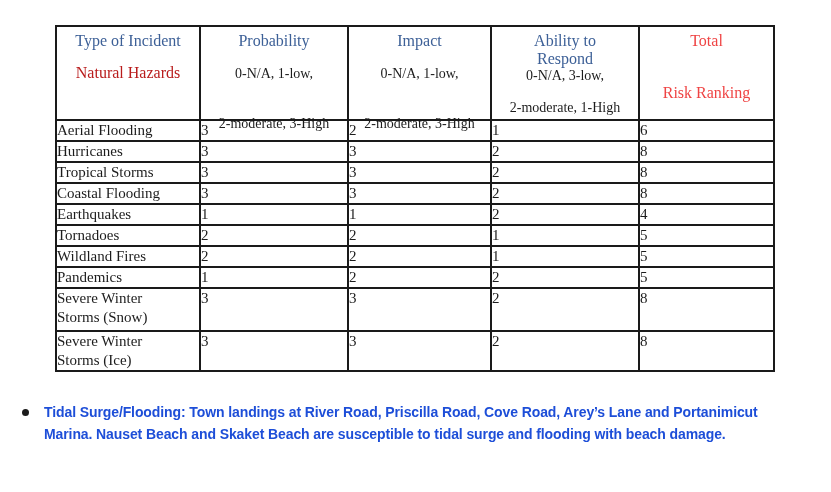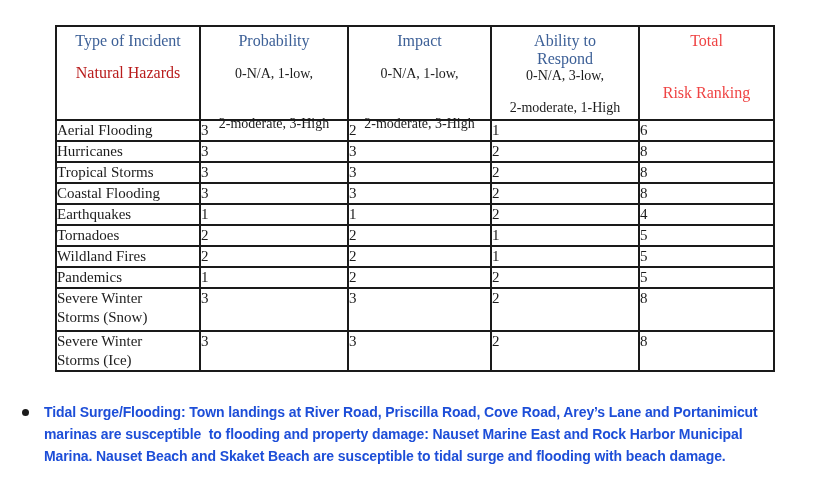--- a/index.html
+++ b/index.html
@@ -195,18 +195,17 @@
         <td class="num">2</td>
         <td class="num">8</td>
       </tr>
     </tbody>
   </table>
 
   <div class="bullet-row">
     <div class="bullet-dot"></div>
     <div class="bullet-text">
       <div class="ln">Tidal Surge/Flooding: Town landings at River Road, Priscilla Road, Cove Road, Arey’s Lane and Portanimicut</div>
-      <div class="ln">marinas are susceptible  to flooding and property damage: Nauset Marine East and Rock Harbor Municipal</div>
       <div class="ln">Marina. Nauset Beach and Skaket Beach are susceptible to tidal surge and flooding with beach damage.</div>
     </div>
   </div>
 
 </div>
 
 </body></html>

